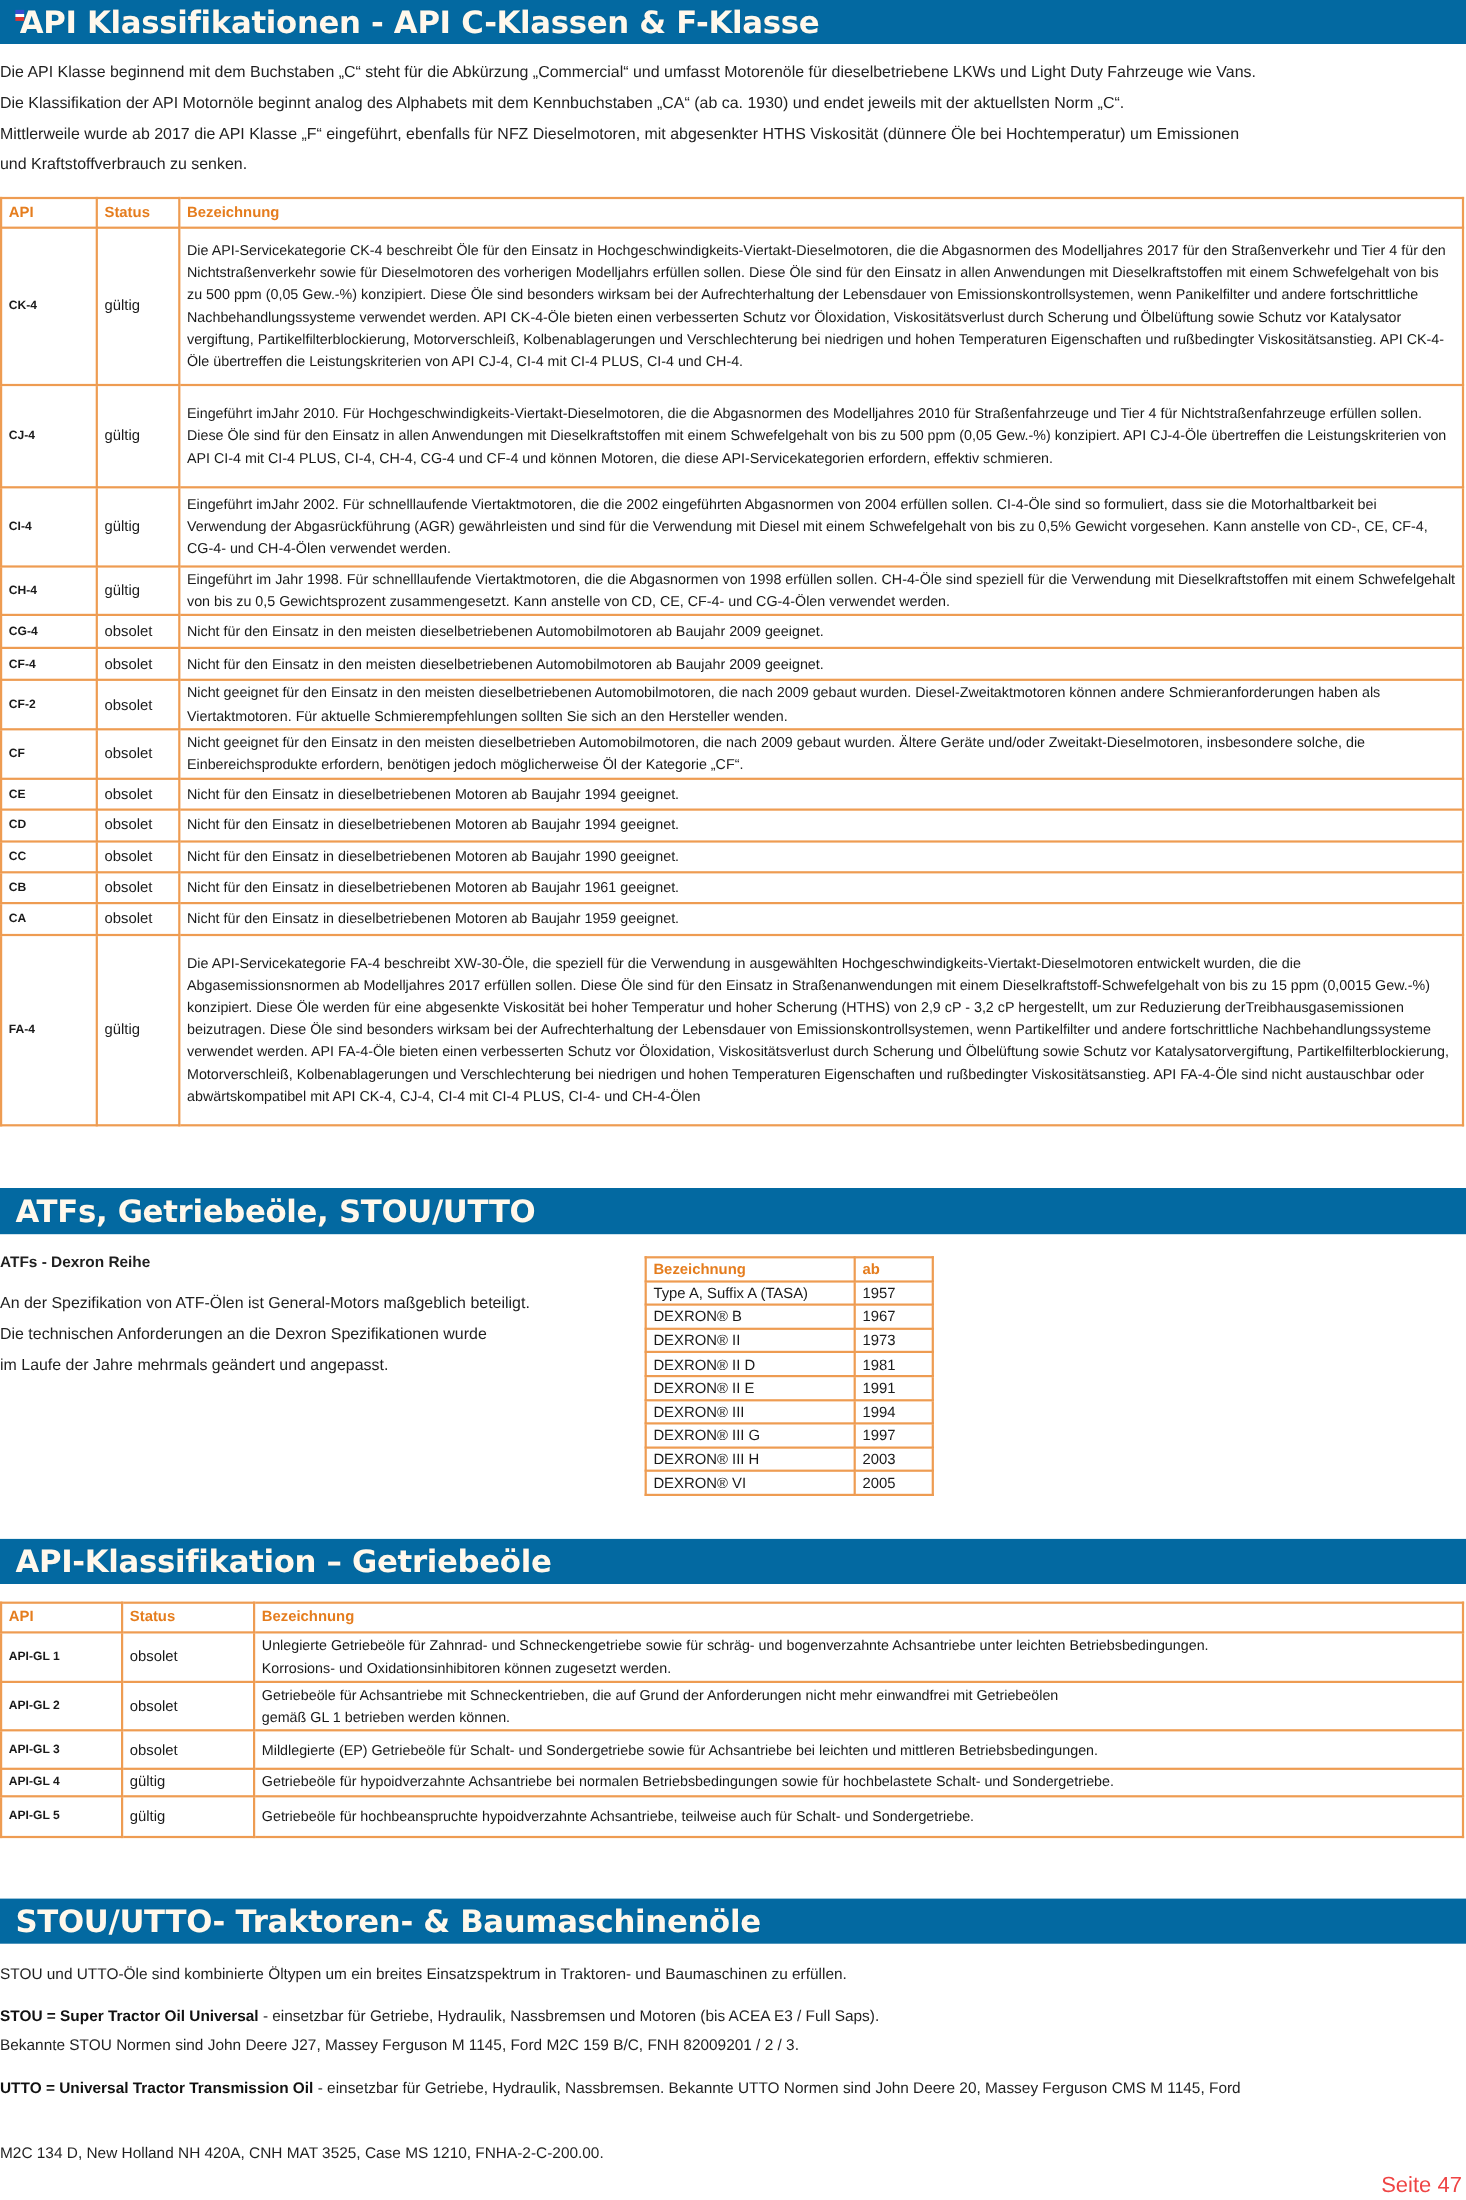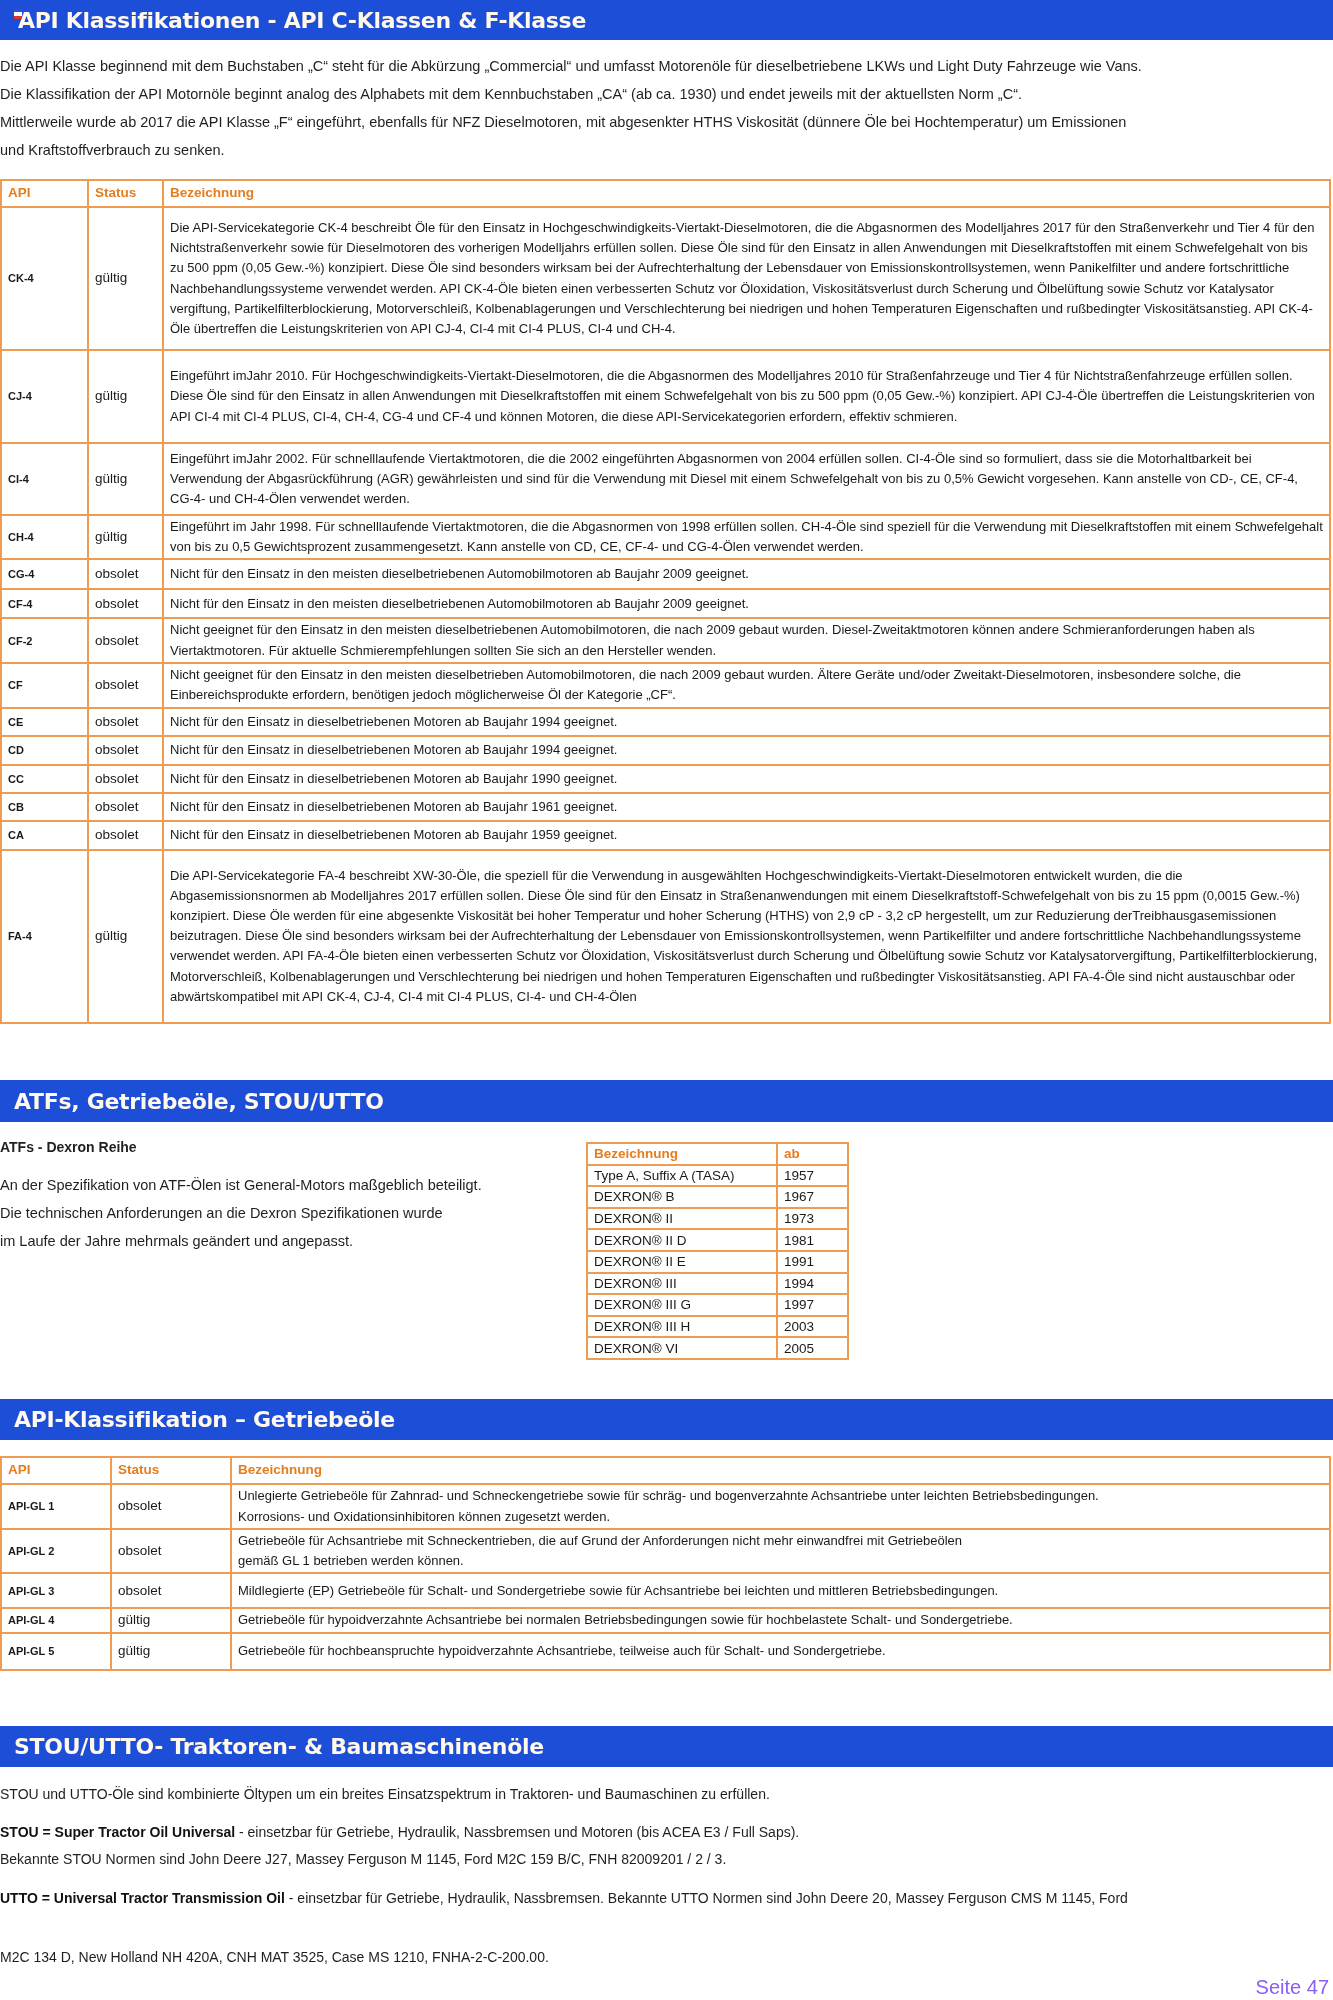--- a/index.html
+++ b/index.html
@@ -1,23 +1,23 @@
 <!DOCTYPE html>
 <html><head>
 <meta charset="utf-8">
 <style>
   * { box-sizing: border-box; margin: 0; padding: 0; }
   html, body { width: 1333px; height: 2000px; background: #ffffff; overflow: hidden; }
   body { position: relative; font-family: "Liberation Sans", "DejaVu Sans", sans-serif; color: #1a1a1a; }
 
   .section-header {
     position: absolute; left: 0; width: 1333px;
-    background: #1d4ed8; color: #fff8ec;
+    background: #0369a1; color: #fff8ec;
     font-family: "DejaVu Sans", "Liberation Sans", sans-serif;
-    font-weight: bold; font-size: 22px; letter-spacing: -0.3px;
+    font-weight: bold; font-size: 28px; letter-spacing: -0.3px;
     padding-left: 14px; display: flex; align-items: center;
     text-shadow: 0 0 1px rgba(0,0,0,0.15);
   }
   .section-header .flag {
     display: inline-block; width: 8px; height: 10px; margin-right: -4px; position: relative; top: -6px;
     background: linear-gradient(#3b4bd0 0 33%, #ffffff 33% 66%, #d33 66% 100%);
   }
   .para {
     position: absolute; left: 0; font-size: 14.5px; color: #1f1f1f; white-space: nowrap;
   }
@@ -32,21 +32,21 @@
   table.grid td.api { font-weight: bold; font-size: 11px; }
   table.grid td.status { font-size: 13.5px; }
   table.grid td.desc { padding-top: 1px; padding-bottom: 1px; }
 
   table.small { position: absolute; border-collapse: collapse; table-layout: fixed; }
   table.small td, table.small th {
     border: 2px solid #ee9c52; font-size: 13.5px; height: 21.6px; padding: 0 6px; text-align: left; color: #1a1a1a;
   }
   table.small th { color: #e57d1e; font-weight: bold; }
 
-  .page-number { position: absolute; right: 4px; top: 1976px; font-size: 20px; color: #8b5cf6; }
+  .page-number { position: absolute; right: 4px; top: 1976px; font-size: 20px; color: #ef4444; }
 </style>
 </head>
 <body>
 
 <div class="section-header" style="top:0;height:40px;">
   <span class="flag"></span>
   <span>API Klassifikationen - API C-Klassen &amp; F-Klasse</span>
 </div>
 
 <div class="para" style="top:58px;">Die API Klasse beginnend mit dem Buchstaben „C“ steht für die Abkürzung „Commercial“ und umfasst Motorenöle für dieselbetriebene LKWs und Light Duty Fahrzeuge wie Vans.</div>

